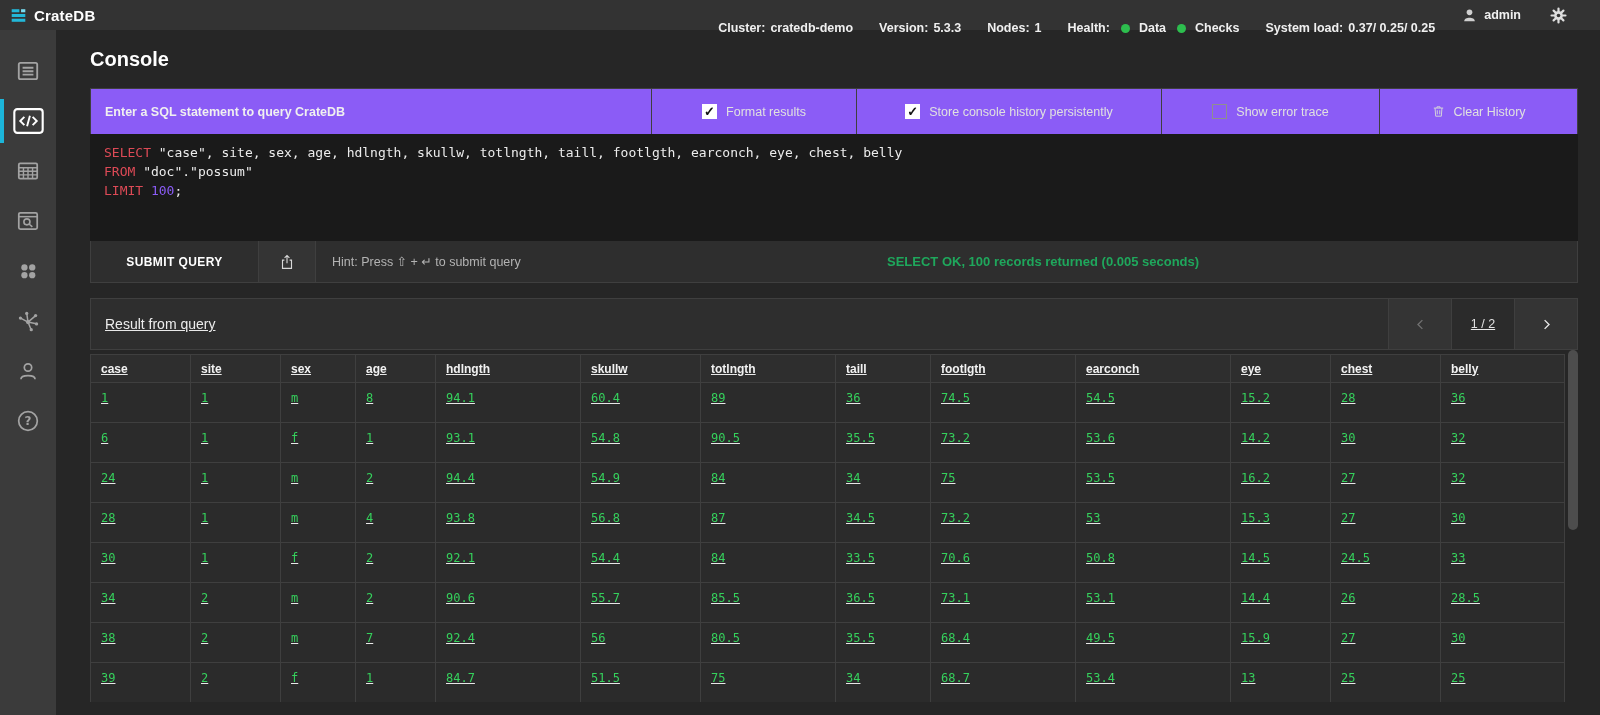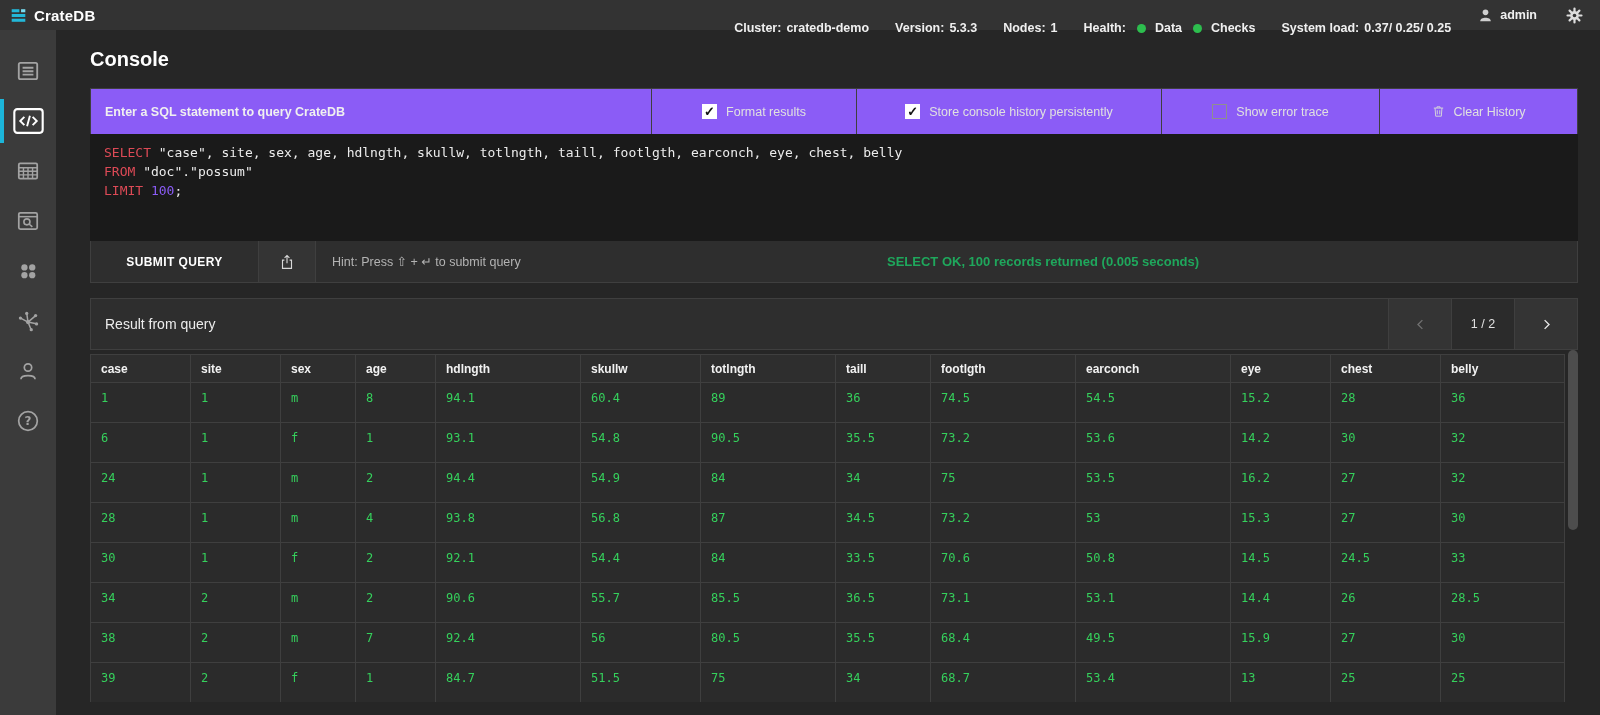--- a/index.html
+++ b/index.html
@@ -1,20 +1,20 @@
 <!DOCTYPE html>
 <html><head>
 <meta charset="utf-8">
 <style>
   * { box-sizing: border-box; margin: 0; padding: 0; }
   html,body { width:1600px; height:715px; overflow:hidden; }
   body { background:#262626; font-family:"Liberation Sans", sans-serif; color:#e8e8e8; }
 
   
-  .topbar { height:30px; background:#333333; display:flex; align-items:center; padding:0 16px 0 10px; }
+  .topbar { height:30px; background:#333333; display:flex; align-items:center; padding:0 32px 0 10px; }
   .brand { display:flex; align-items:center; gap:7px; font-weight:bold; font-size:15px; color:#ffffff; letter-spacing:.2px; cursor:pointer; }
   .topbar-right { margin-left:auto; display:flex; align-items:center; gap:26px; font-size:12.5px; font-weight:bold; color:#f0f0f0; }
   .tb-item { display:flex; align-items:center; gap:5px; white-space:nowrap;margin-top:26px; }
   .health-dot { display:inline-block; width:9px; height:9px; border-radius:50%; background:#2dbe4e; margin:0 4px 0 6px; }
   .tb-user { display:flex; align-items:center; gap:6px; cursor:pointer; }
   .tb-gear { display:flex; align-items:center; margin-left:2px; cursor:pointer; }
 
   
   .layout { display:flex; height:685px; }
   .sidebar { width:56px; background:#3b3b3b; padding-top:16px; display:flex; flex-direction:column; align-items:center; flex-shrink:0; }
@@ -38,21 +38,21 @@
   .tok-num { color:#8a5cf5; }
   .tok-plain { color:#ececec; }
 
   .submit-row { display:flex; align-items:stretch; height:42px; background:#2e2e2e; border:1px solid #3f3f3f; border-top:none; width:1488px; }
   .submit-btn { width:168px; background:#2e2e2e; border:none; border-right:1px solid #3f3f3f; color:#ffffff; font-weight:bold; font-size:12px; letter-spacing:.4px; font-family:"Liberation Sans", sans-serif; cursor:pointer; }
   .share-btn { width:57px; border-right:1px solid #3f3f3f; display:flex; align-items:center; justify-content:center; background:#343434; cursor:pointer; }
   .hint { width:571px; display:flex; align-items:center; padding-left:16px; color:#b3b3b3; font-size:12.5px; }
   .status { display:flex; align-items:center; color:#1fa75c; font-weight:bold; font-size:13px; }
 
   
-  .results { margin-top:15px; position:relative; width:1488px; height:404px; overflow:hidden; }
+  .results { margin-top:15px; position:relative; width:1488px; height:404px; overflow:hidden;text-decoration:underline; }
   .results-header { display:flex; align-items:stretch; height:52px; background:#2e2e2e; border:1px solid #3f3f3f; }
   .rh-title { flex:1; display:flex; align-items:center; padding-left:14px; font-size:14px; color:#ececec; }
   .pg-btn { width:63px; border-left:1px solid #3f3f3f; display:flex; align-items:center; justify-content:center; background:#343434; cursor:pointer; }
   .pg-ind { width:63px; border-left:1px solid #3f3f3f; display:flex; align-items:center; justify-content:center; background:#2b2b2b; font-size:12.5px; color:#e0e0e0; }
 
   table.results-table { border-collapse:collapse; table-layout:fixed; width:1474px; margin-top:4px; }
   .results-table th { background:#2e2e2e; border:1px solid #3f3f3f; color:#f2f2f2; font-size:12px; font-weight:bold; text-align:left; padding:4px 10px; height:28px; }
   .results-table td { background:#2b2b2b; border:1px solid #3f3f3f; color:#35d15c; font-family:"DejaVu Sans Mono", monospace; font-size:12px; padding:8px 10px; height:40px; vertical-align:top; }
   .results-table th:nth-child(1),.results-table td:nth-child(1){width:100px}
   .results-table th:nth-child(2),.results-table td:nth-child(2){width:90px}

